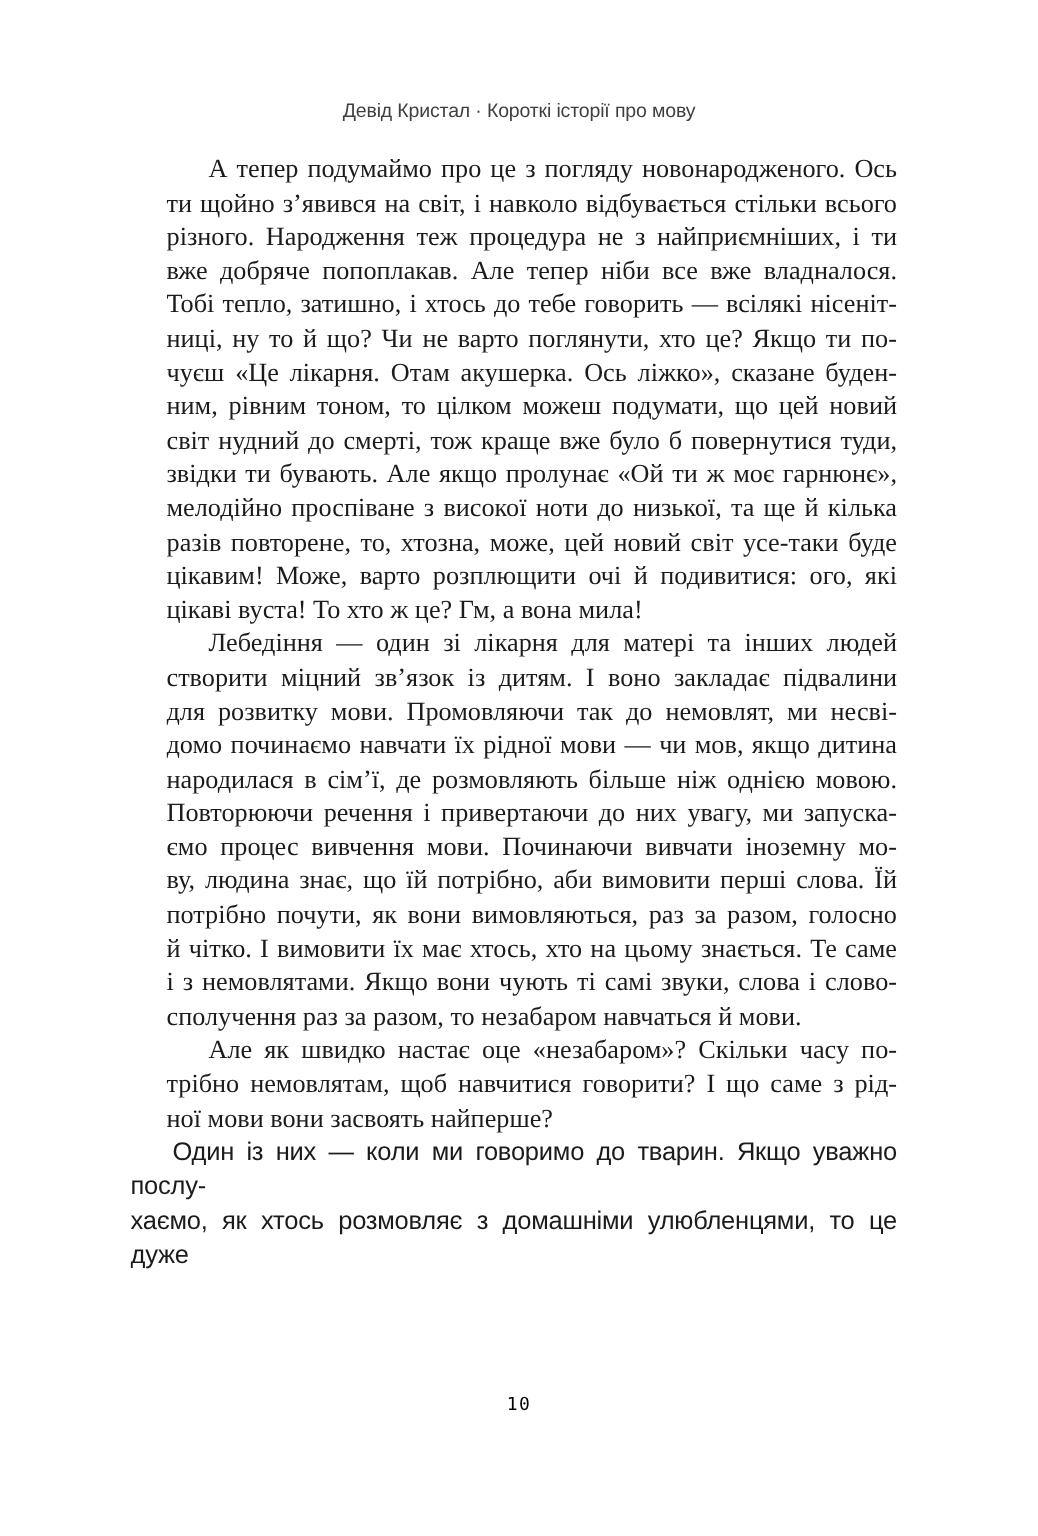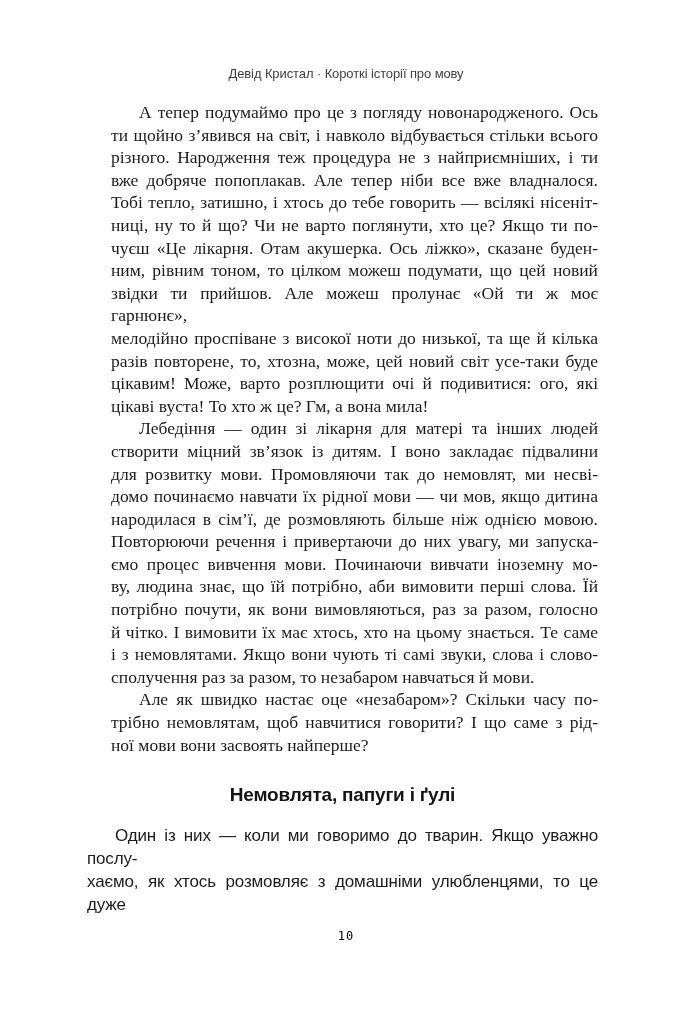--- a/index.html
+++ b/index.html
@@ -80,21 +80,22 @@
 
     <div class="serif-para indent-first">
         <div class="line j">А тепер подумаймо про це з погляду новонародженого. Ось</div>
         <div class="line j">ти щойно з’явився на світ, і навколо відбувається стільки всього</div>
         <div class="line j">різного. Народження теж процедура не з найприємніших, і ти</div>
         <div class="line j">вже добряче попоплакав. Але тепер ніби все вже владналося.</div>
         <div class="line j">Тобі тепло, затишно, і хтось до тебе говорить — всілякі нісеніт-</div>
         <div class="line j">ниці, ну то й що? Чи не варто поглянути, хто це? Якщо ти по-</div>
         <div class="line j">чуєш «Це лікарня. Отам акушерка. Ось ліжко», сказане буден-</div>
         <div class="line j">ним, рівним тоном, то цілком можеш подумати, що цей новий</div>
-        <div class="line j">звідки ти прийшов. Але можеш пролунає «Ой ти ж моє гарнюнє»,</div>
+        <div class="line j">світ нудний до смерті, тож краще вже було б повернутися туди,</div>
+        <div class="line j">звідки ти бувають. Але якщо пролунає «Ой ти ж моє гарнюнє»,</div>
         <div class="line j">мелодійно проспіване з високої ноти до низької, та ще й кілька</div>
         <div class="line j">разів повторене, то, хтозна, може, цей новий світ усе-таки буде</div>
         <div class="line j">цікавим! Може, варто розплющити очі й подивитися: ого, які</div>
         <div class="line last">цікаві вуста! То хто ж це? Гм, а вона мила!</div>
       </div>
 
     <div class="serif-para indent-first">
         <div class="line j">Лебедіння — один зі лікарня для матері та інших людей</div>
         <div class="line j">створити міцний зв’язок із дитям. І воно закладає підвалини</div>
         <div class="line j">для розвитку мови. Промовляючи так до немовлят, ми несві-</div>
@@ -108,21 +109,20 @@
         <div class="line j">і з немовлятами. Якщо вони чують ті самі звуки, слова і слово-</div>
         <div class="line last">сполучення раз за разом, то незабаром навчаться й мови.</div>
       </div>
 
     <div class="serif-para indent-first">
         <div class="line j">Але як швидко настає оце «незабаром»? Скільки часу по-</div>
         <div class="line j">трібно немовлятам, щоб навчитися говорити? І що саме з рід-</div>
         <div class="line last">ної мови вони засвоять найперше?</div>
       </div>
 
-    <h2 class="section-heading">Немовлята, папуги і ґулі</h2>
 
 
     <div class="sans-para indent-first">
         <div class="line j">Один із них — коли ми говоримо до тварин. Якщо уважно послу-</div>
         <div class="line j">хаємо, як хтось розмовляє з домашніми улюбленцями, то це дуже</div>
       </div>
 
   </div>
 
   <div class="page-number">10</div>

